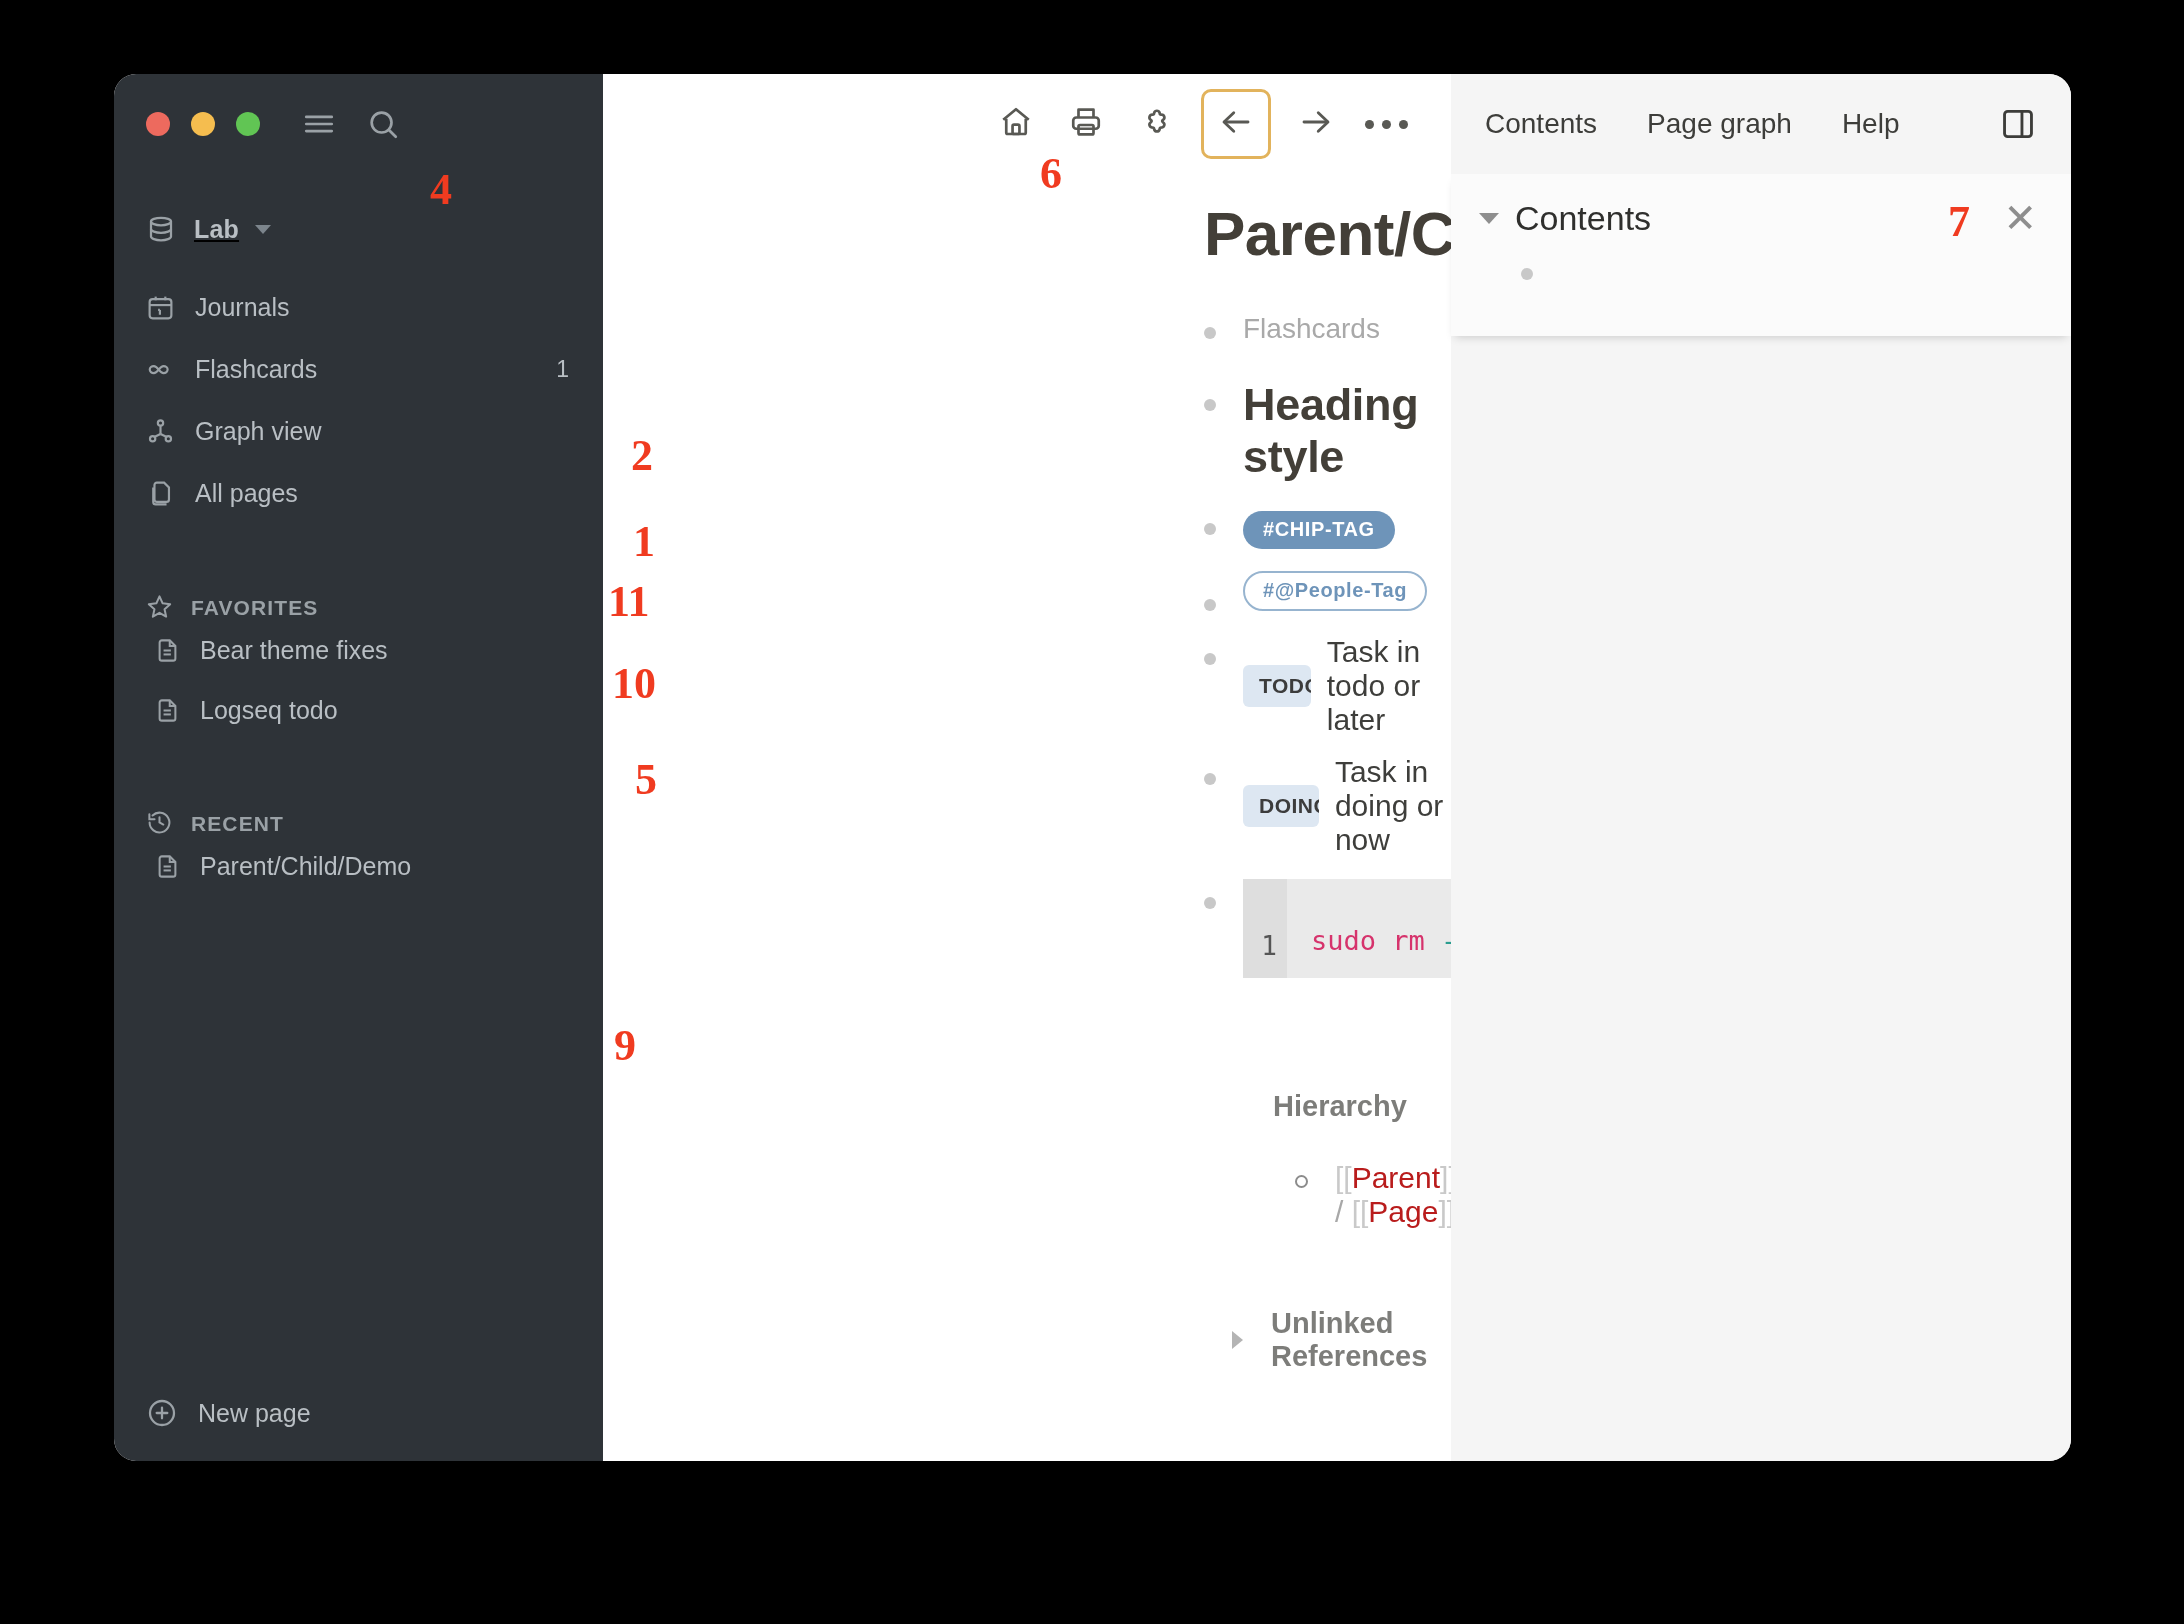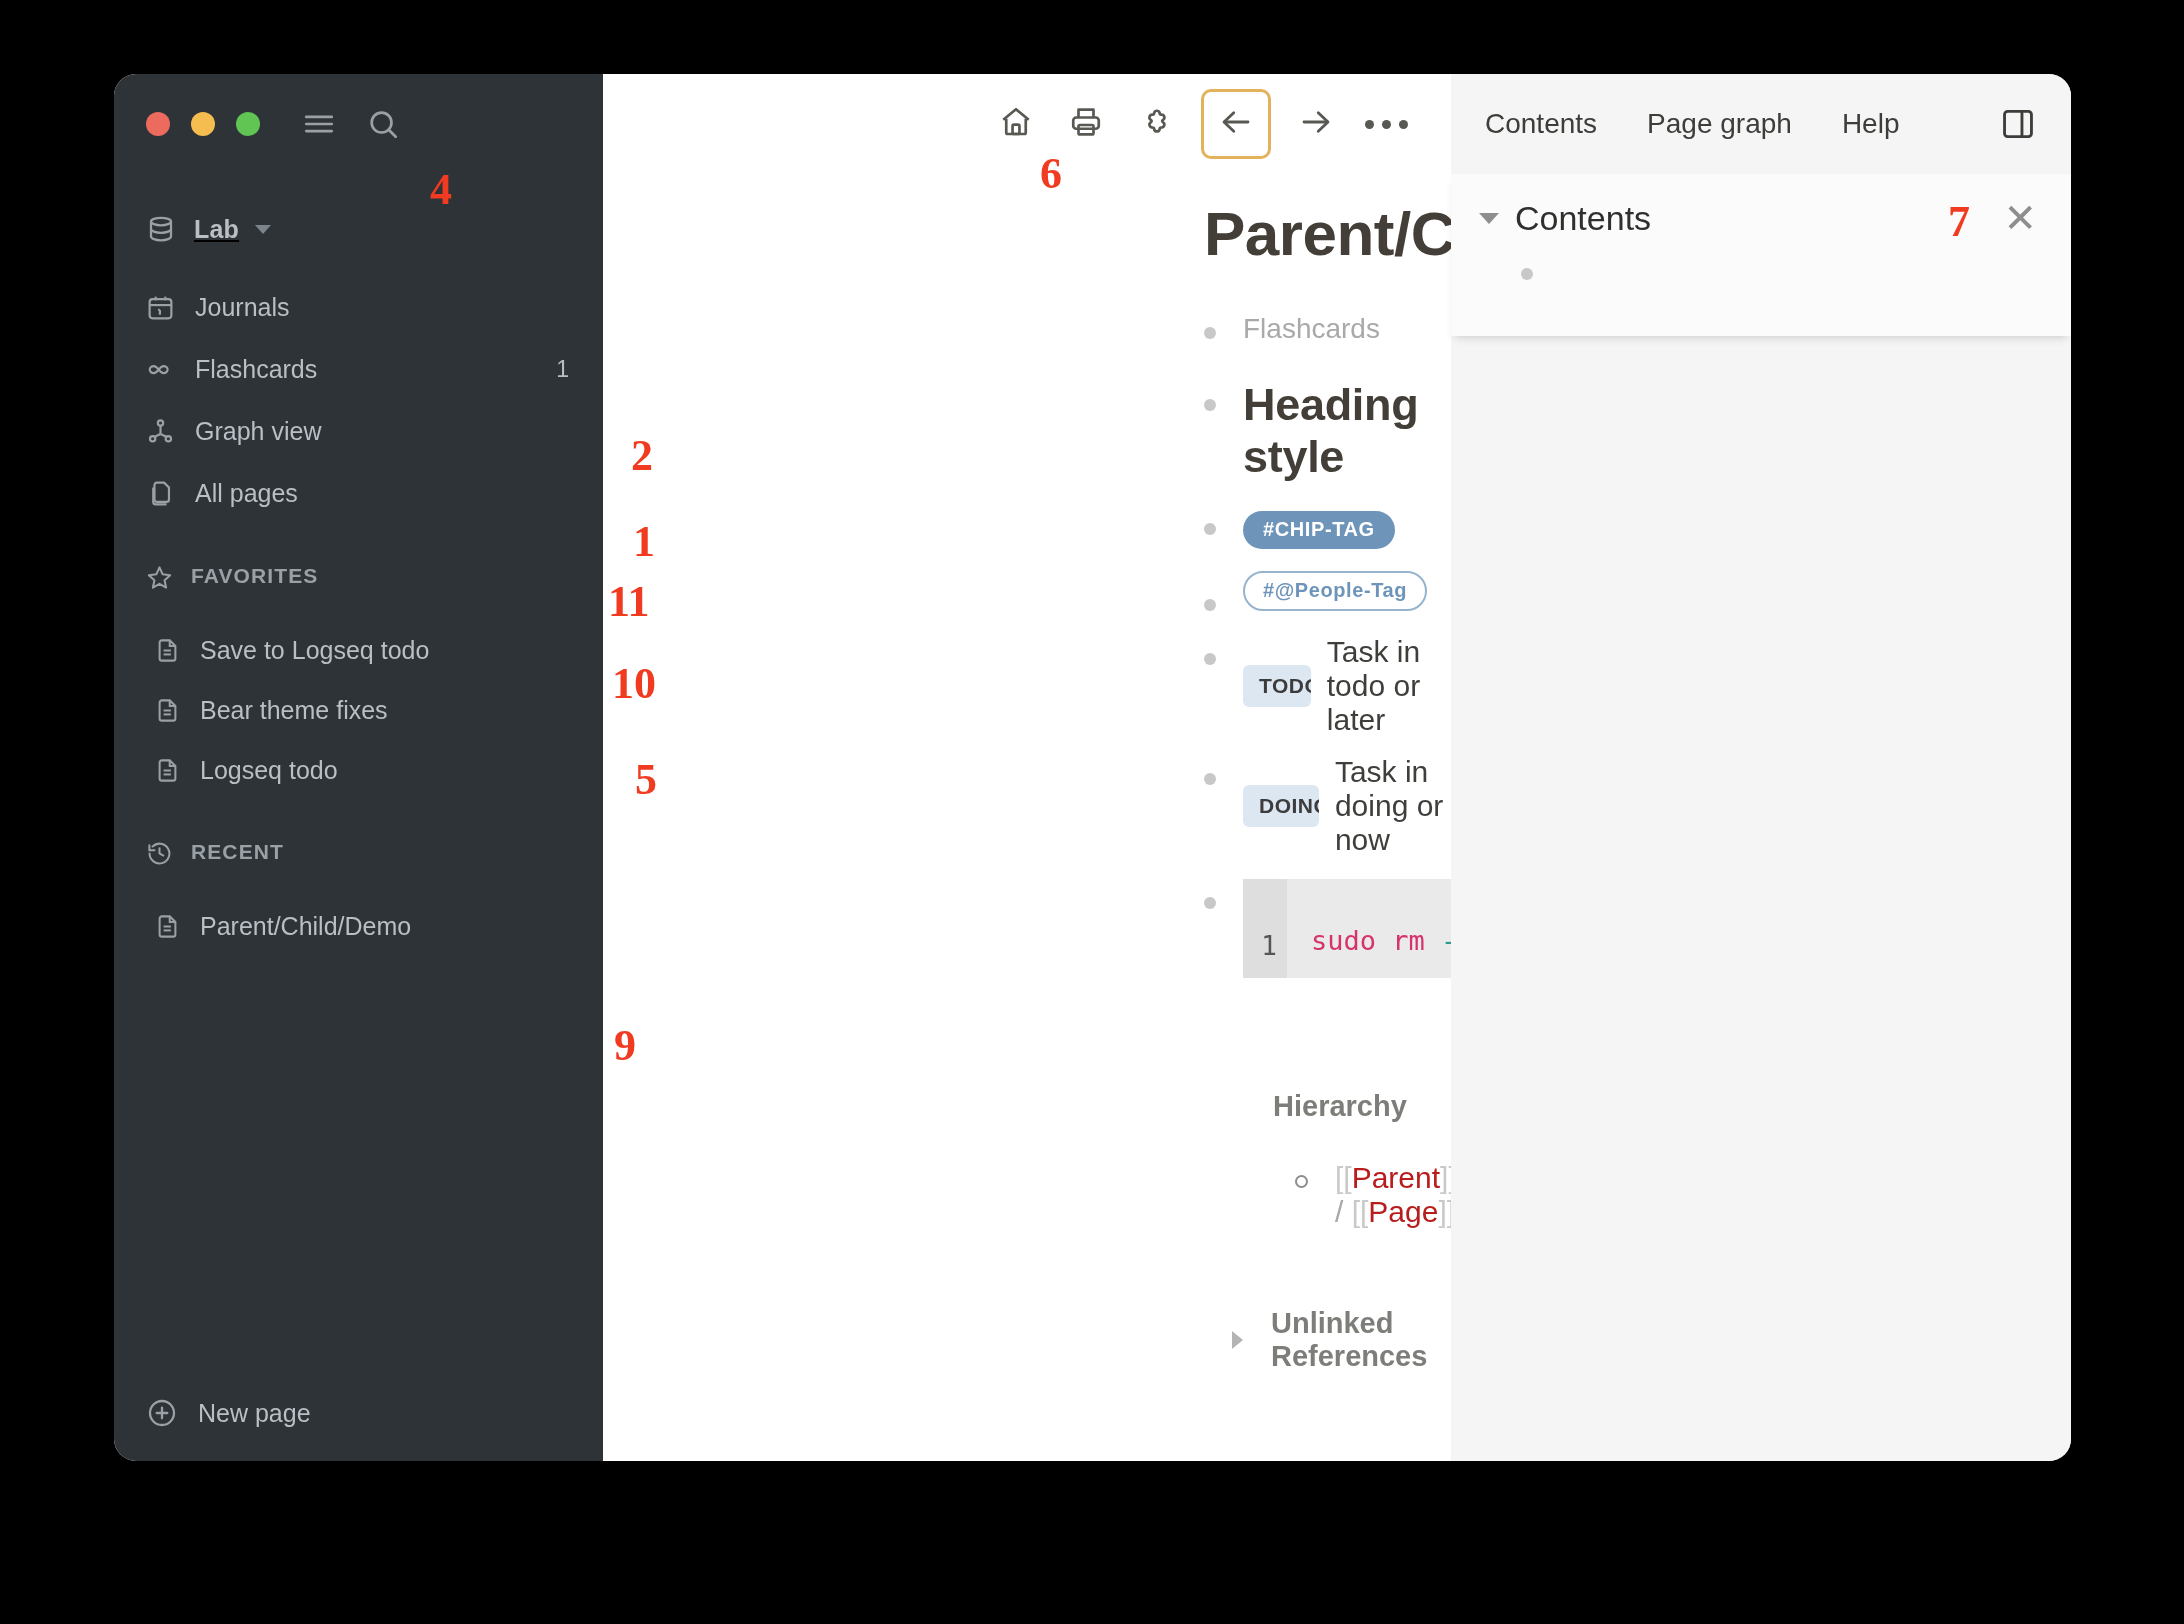--- a/index.html
+++ b/index.html
@@ -66,21 +66,21 @@
   .nav-item {
     display: flex; align-items: center;
     height: 62px; padding: 0 34px 0 32px;
     color: #b9bfc4; font-size: 25px;
     position: relative;
   }
   .nav-item .label { margin-left: 20px; }
   .nav-badge { margin-left: auto; color: #b9bfc4; font-size: 23px; }
 
   .section-head {
-    display: flex; align-items: flex-start;
+    display: flex; align-items: flex-end;
     padding: 0 32px; height: 56px;
     margin-top: 40px;
     color: #9aa1a6; font-size: 21px; font-weight: bold; letter-spacing: 1.1px;
   }
   .section-head .label { margin-left: 18px; }
   .fav-item {
     display: flex; align-items: center;
     height: 60px; padding: 0 32px 0 40px;
     color: #b9bfc4; font-size: 25px;
   }
@@ -351,31 +351,20 @@
       </div>
     </div>
 
     <div class="section-head">
       <span class="ic">
         <svg width="27" height="27" viewBox="0 0 24 24" fill="none" stroke="currentColor" stroke-width="1.8" stroke-linejoin="round">
             <polygon points="12,3 14.8,9.2 21.5,9.9 16.5,14.4 17.9,21 12,17.6 6.1,21 7.5,14.4 2.5,9.9 9.2,9.2"></polygon>
           </svg>
       </span>
       <span class="label">FAVORITES</span>
-    </div>
-    <div class="fav-item">
-      <span class="ic">
-        <svg width="27" height="27" viewBox="0 0 24 24" fill="none" stroke="currentColor" stroke-width="1.8">
-            <path d="M14 3H7a2 2 0 0 0-2 2v14a2 2 0 0 0 2 2h10a2 2 0 0 0 2-2V8z"></path>
-            <polyline points="14,3 14,8 19,8"></polyline>
-            <line x1="8.5" y1="12" x2="15" y2="12"></line>
-            <line x1="8.5" y1="15.5" x2="15" y2="15.5"></line>
-          </svg>
-      </span>
-      <span class="label">Save to Logseq todo</span>
     </div>
     <div class="fav-item">
       <span class="ic">
         <svg width="27" height="27" viewBox="0 0 24 24" fill="none" stroke="currentColor" stroke-width="1.8">
             <path d="M14 3H7a2 2 0 0 0-2 2v14a2 2 0 0 0 2 2h10a2 2 0 0 0 2-2V8z"></path>
             <polyline points="14,3 14,8 19,8"></polyline>
             <line x1="8.5" y1="12" x2="15" y2="12"></line>
             <line x1="8.5" y1="15.5" x2="15" y2="15.5"></line>
           </svg>
       </span>

